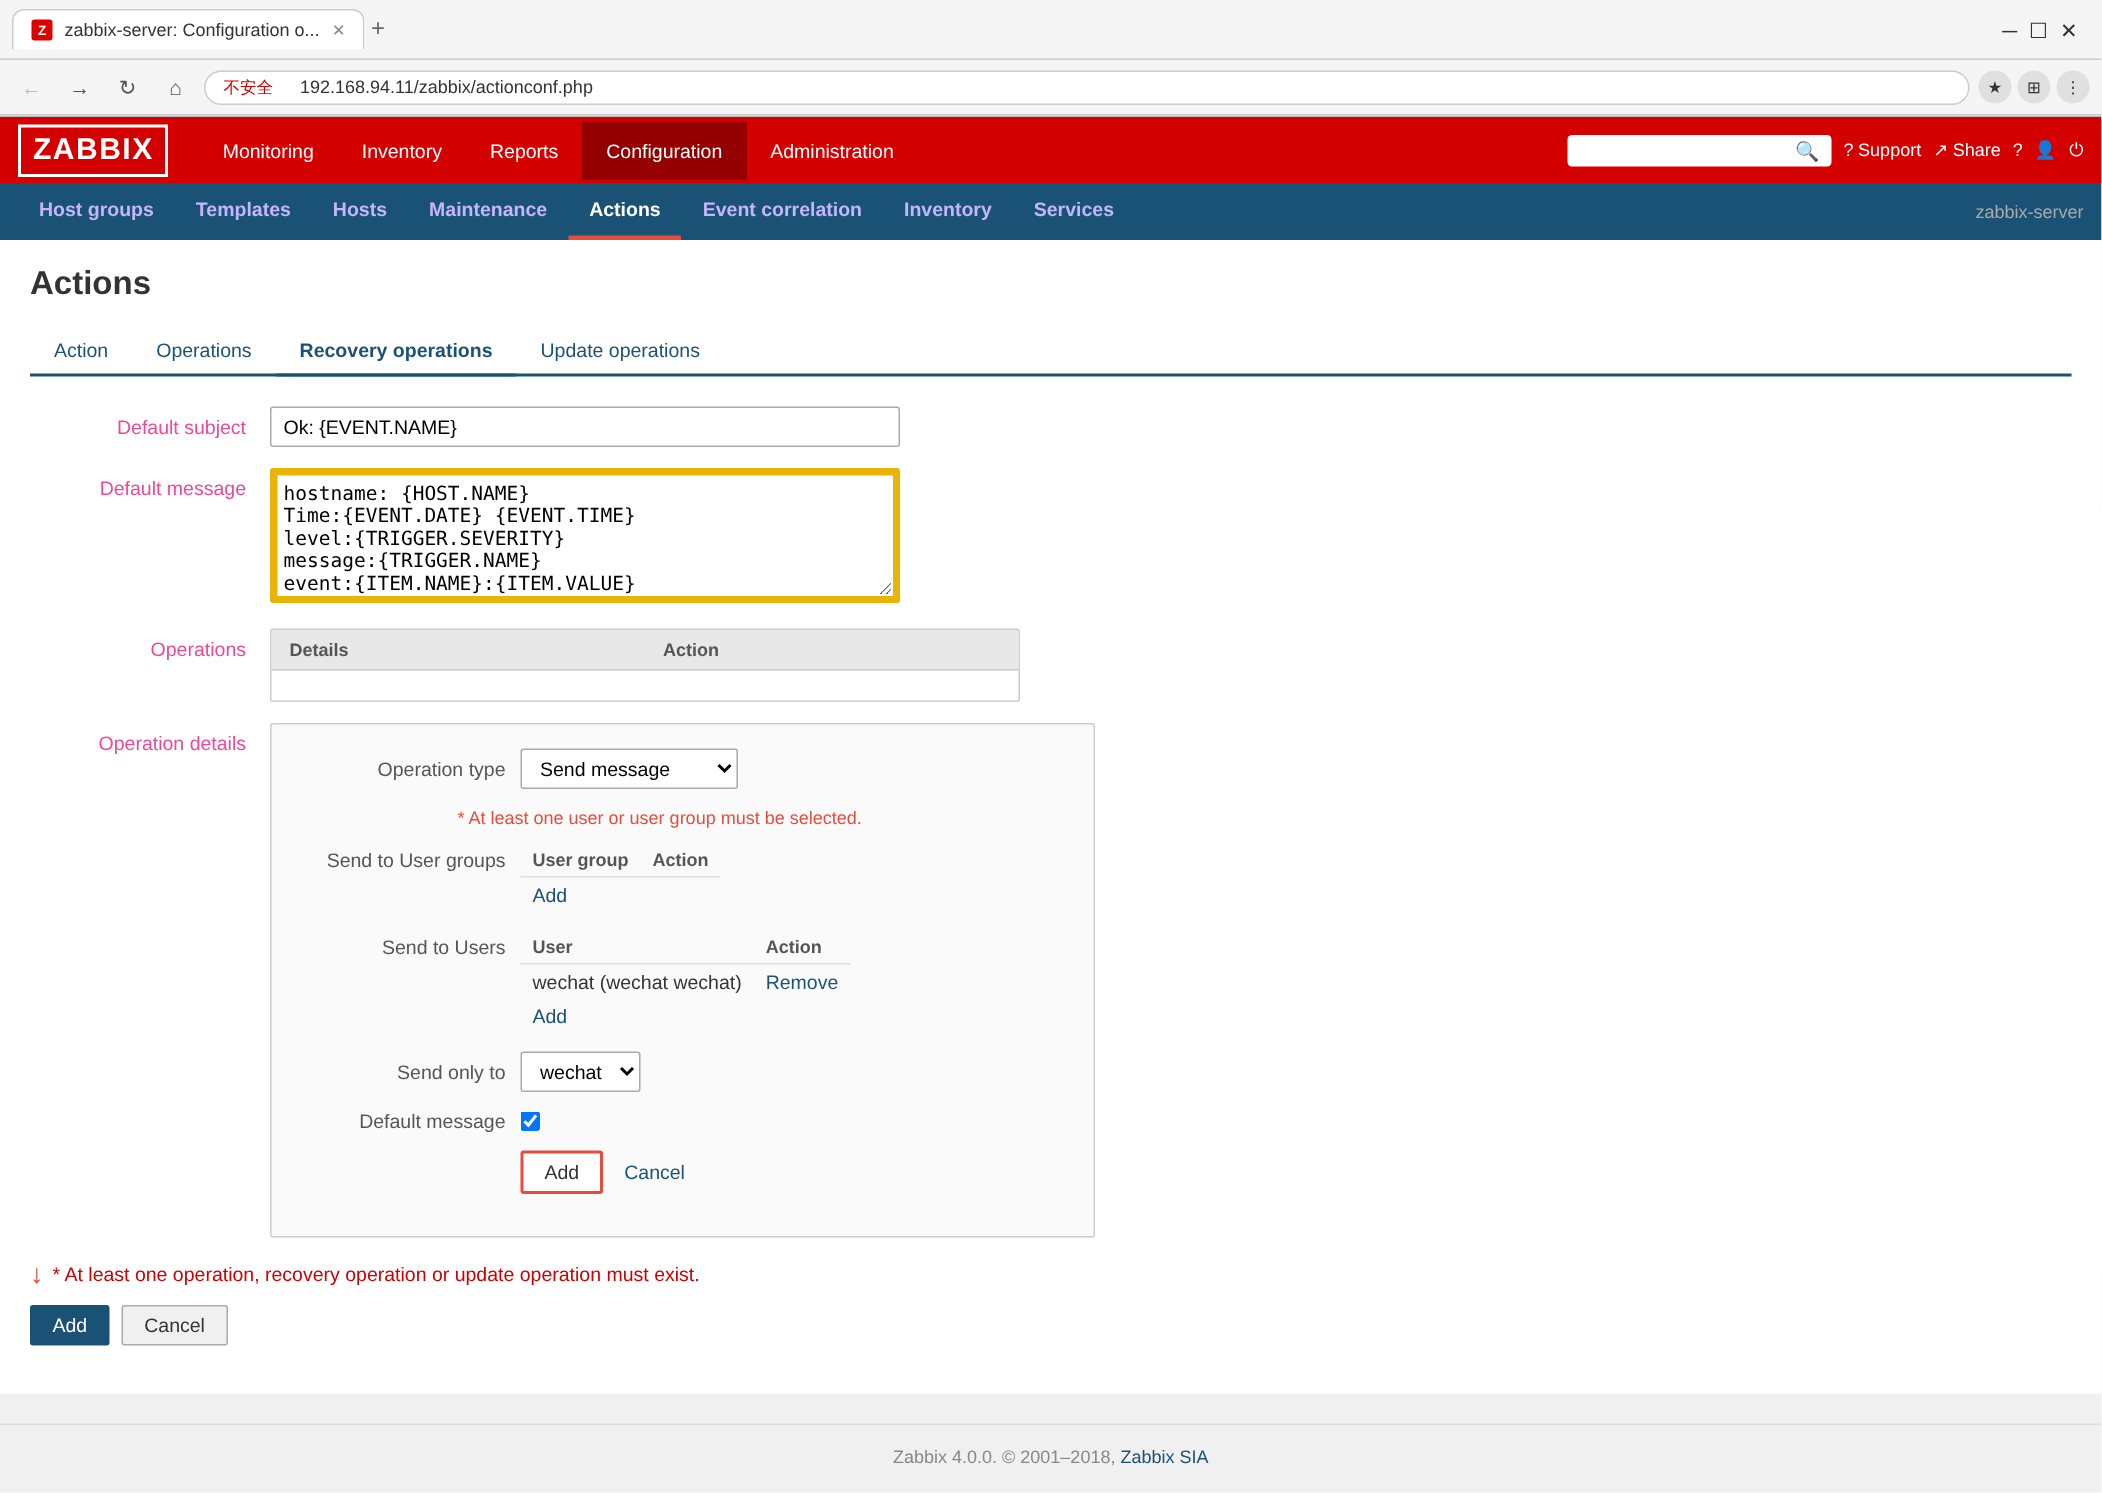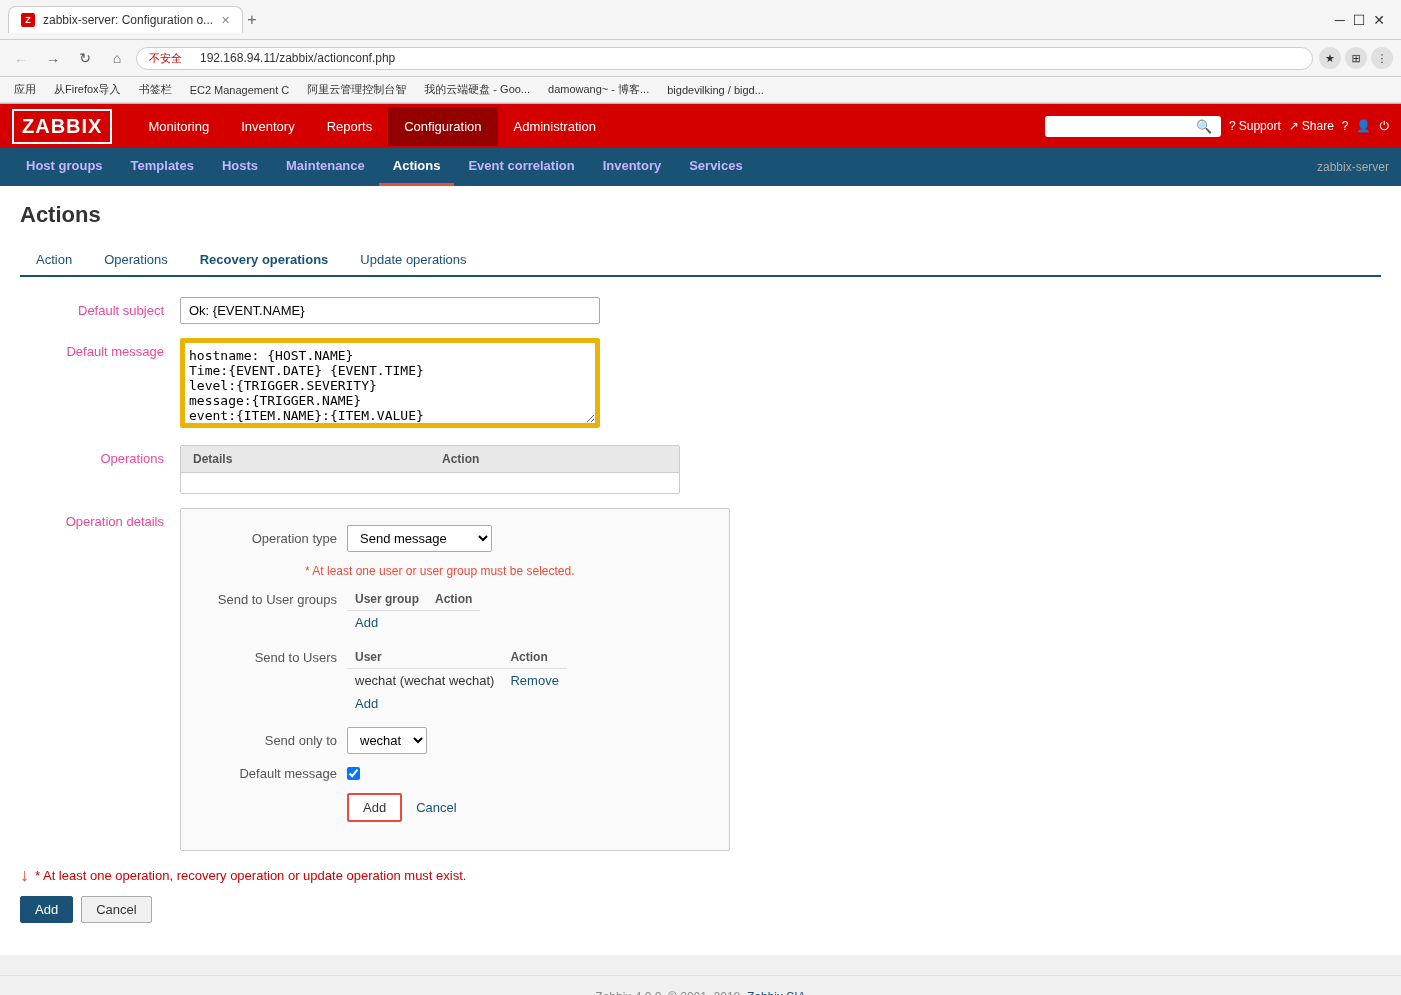--- a/index.html
+++ b/index.html
@@ -119,30 +119,20 @@
       <span class="insecure">不安全</span>
       <span>192.168.94.11/zabbix/actionconf.php</span>
     </div>
     <div class="browser-toolbar-icons">
       <span>★</span>
       <span>⊞</span>
       <span>⋮</span>
     </div>
   </div>
 
-  <div class="bookmarks-bar">
-    <span>应用</span>
-    <span>从Firefox导入</span>
-    <span>书签栏</span>
-    <span>EC2 Management C</span>
-    <span>阿里云管理控制台智</span>
-    <span>我的云端硬盘 - Goo...</span>
-    <span>damowang~ - 博客...</span>
-    <span>bigdevilking / bigd...</span>
-  </div>
 </div>
 
 <div class="zabbix-header">
   <div class="zabbix-logo">ZABBIX</div>
   <nav class="main-nav">
     <a class="main-nav-item">Monitoring</a>
     <a class="main-nav-item">Inventory</a>
     <a class="main-nav-item">Reports</a>
     <a class="main-nav-item active">Configuration</a>
     <a class="main-nav-item">Administration</a>

